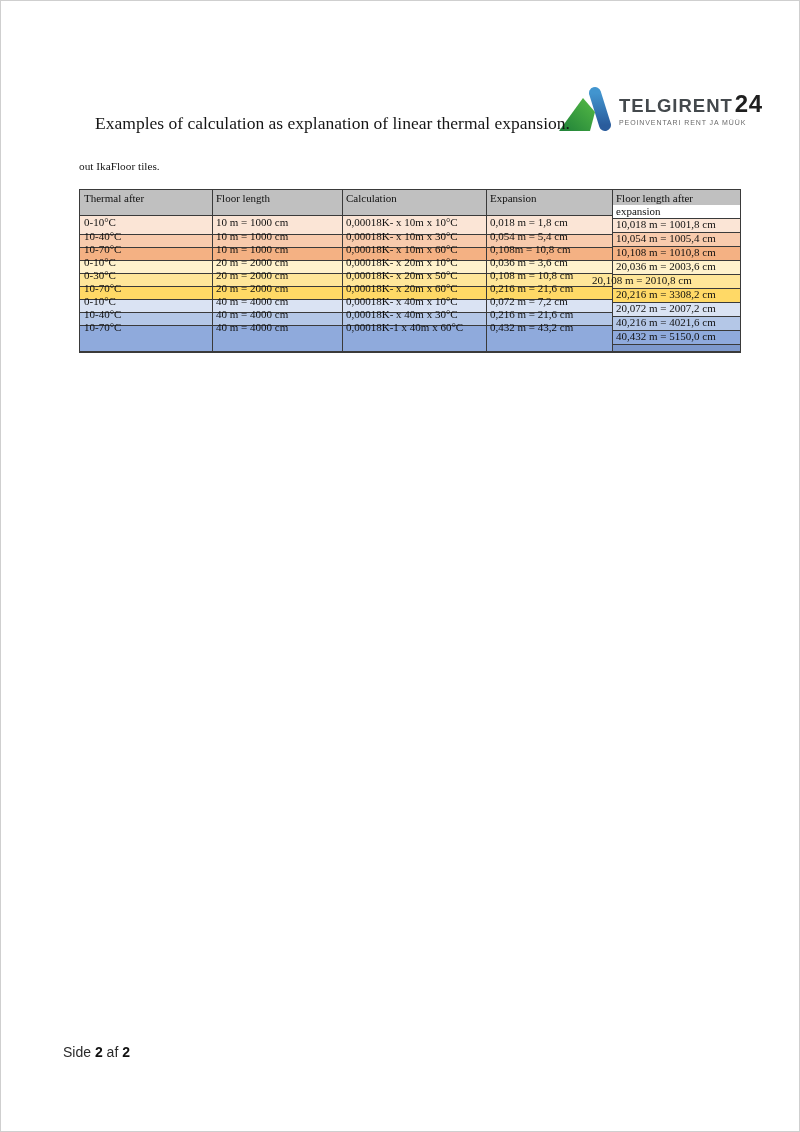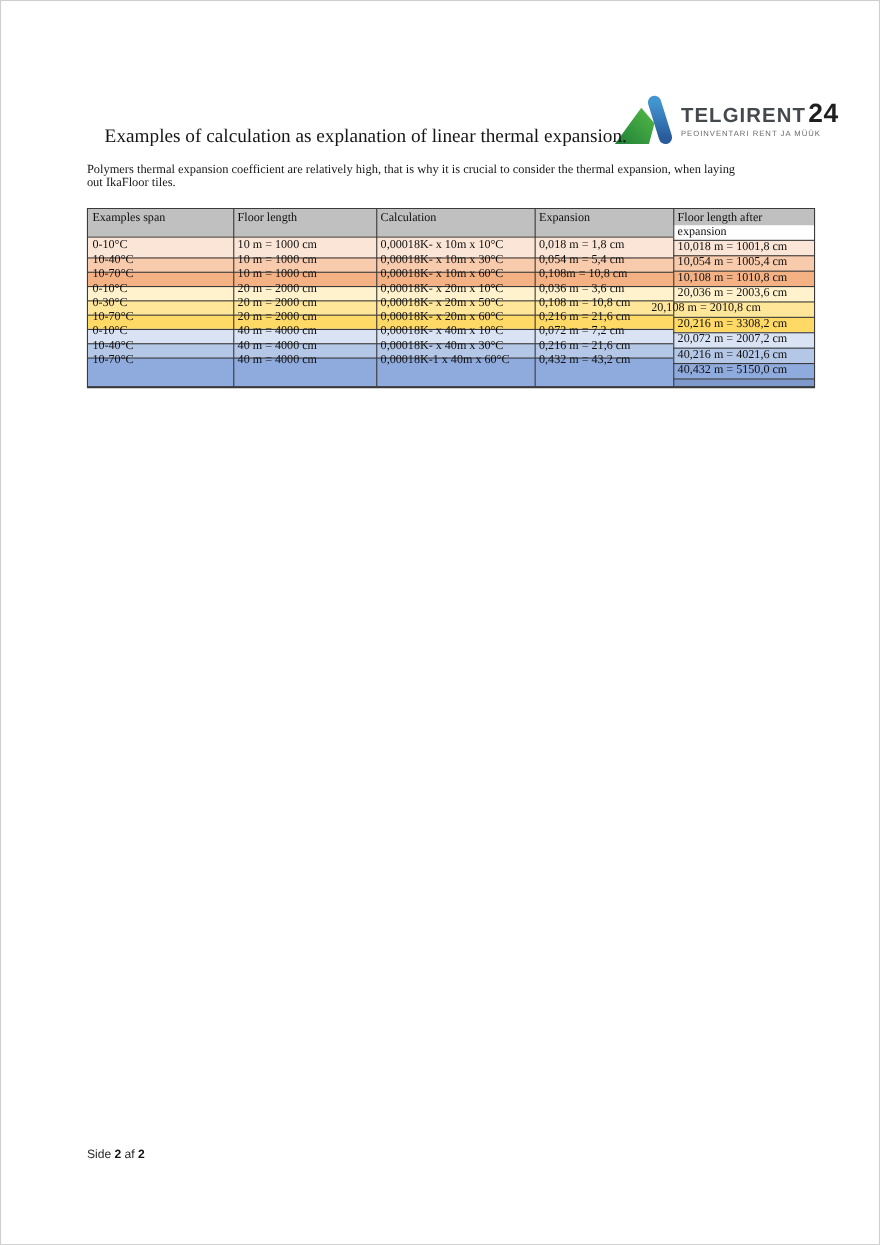--- a/index.html
+++ b/index.html
@@ -33,22 +33,22 @@
     box-sizing:content-box; border:1px solid #3a3a3a; border-bottom-width:2px;
   }
   .bgseg{position:absolute; box-sizing:border-box;}
   .vline{position:absolute; width:1px; top:0; height:161px; background:#3a3a3a;}
   .tcell{
     position:absolute; white-space:nowrap; font-family:"Liberation Serif", serif;
     font-size:11px; line-height:11px; color:#101010;
   }
   
   .footer{
-    position:absolute; top:1043px; left:78px;
-    font-family:"Liberation Sans", sans-serif; font-size:11px; color:#2a2a2a;
+    position:absolute; top:1043px; left:62px;
+    font-family:"Liberation Sans", sans-serif; font-size:14px; color:#2a2a2a;
   }
   .footer b{font-weight:700; color:#111;}
 </style>
 </head>
 <body>
 
 <div class="page">
 
   <div class="logo">
     <svg width="56" height="46" viewBox="0 0 56 46">
@@ -69,21 +69,21 @@
       <div class="brand-line">
         <span class="brand">TELGIRENT</span><span class="brand-num">24</span>
       </div>
       <div class="tagline">PEOINVENTARI RENT JA MÜÜK</div>
     </div>
   </div>
 
   <h1 class="title">Examples of calculation as explanation of linear thermal expansion.</h1>
 
   <p class="intro">
-    <span>Polymers thermal expansion coefficient are relatively high, that is why it is crucial to consider the thermal expansion, when laying</span><br>
+    <br>
     <span>out IkaFloor tiles.</span>
   </p>
 
   <div class="table-wrap" id="expansion-table">
       <div class="bgseg" style="left: 0px; top: 0px; width: 532px; height: 25px; background: rgb(192, 192, 192);"></div>
       <div class="bgseg" style="left: 0px; top: 25px; width: 532px; height: 19px; background: rgb(251, 229, 214); border-top: 1px solid rgb(58, 58, 58);"></div>
       <div class="bgseg" style="left: 0px; top: 44px; width: 532px; height: 13px; background: rgb(248, 203, 173); border-top: 1px solid rgb(58, 58, 58);"></div>
       <div class="bgseg" style="left: 0px; top: 57px; width: 532px; height: 13px; background: rgb(244, 177, 131); border-top: 1px solid rgb(58, 58, 58);"></div>
       <div class="bgseg" style="left: 0px; top: 70px; width: 532px; height: 13px; background: rgb(255, 242, 204); border-top: 1px solid rgb(58, 58, 58);"></div>
       <div class="bgseg" style="left: 0px; top: 83px; width: 532px; height: 13px; background: rgb(255, 230, 153); border-top: 1px solid rgb(58, 58, 58);"></div>
@@ -100,21 +100,21 @@
       <div class="bgseg" style="left: 532px; top: 84px; width: 128px; height: 14px; background: rgb(255, 230, 153); border-top: 1px solid rgb(58, 58, 58);"></div>
       <div class="bgseg" style="left: 532px; top: 98px; width: 128px; height: 14px; background: rgb(255, 217, 102); border-top: 1px solid rgb(58, 58, 58);"></div>
       <div class="bgseg" style="left: 532px; top: 112px; width: 128px; height: 14px; background: rgb(218, 227, 243); border-top: 1px solid rgb(58, 58, 58);"></div>
       <div class="bgseg" style="left: 532px; top: 126px; width: 128px; height: 14px; background: rgb(180, 199, 231); border-top: 1px solid rgb(58, 58, 58);"></div>
       <div class="bgseg" style="left: 532px; top: 140px; width: 128px; height: 14px; background: rgb(143, 170, 220); border-top: 1px solid rgb(58, 58, 58);"></div>
       <div class="bgseg" style="left: 532px; top: 154px; width: 128px; height: 7px; background: rgb(126, 153, 204); border-top: 1px solid rgb(58, 58, 58);"></div>
       <div class="vline" style="left: 132px;"></div>
       <div class="vline" style="left: 262px;"></div>
       <div class="vline" style="left: 406px;"></div>
       <div class="vline" style="left: 532px;"></div>
-      <div class="tcell" style="left: 4px; top: 3px;">Examples span</div>
+      <div class="tcell" style="left: 4px; top: 3px;">Thermal after</div>
       <div class="tcell" style="left: 136px; top: 3px;">Floor length</div>
       <div class="tcell" style="left: 266px; top: 3px;">Calculation</div>
       <div class="tcell" style="left: 410px; top: 3px;">Expansion</div>
       <div class="tcell" style="left: 536px; top: 3px;">Floor length after</div>
       <div class="tcell" style="left: 536px; top: 16px;">expansion</div>
       <div class="tcell" style="left: 4px; top: 27px;">0-10°C</div>
       <div class="tcell" style="left: 136px; top: 27px;">10 m = 1000 cm</div>
       <div class="tcell" style="left: 266px; top: 27px;">0,00018K- x 10m x 10°C</div>
       <div class="tcell" style="left: 410px; top: 27px;">0,018 m = 1,8 cm</div>
       <div class="tcell" style="left: 536px; top: 29px;">10,018 m = 1001,8 cm</div>

